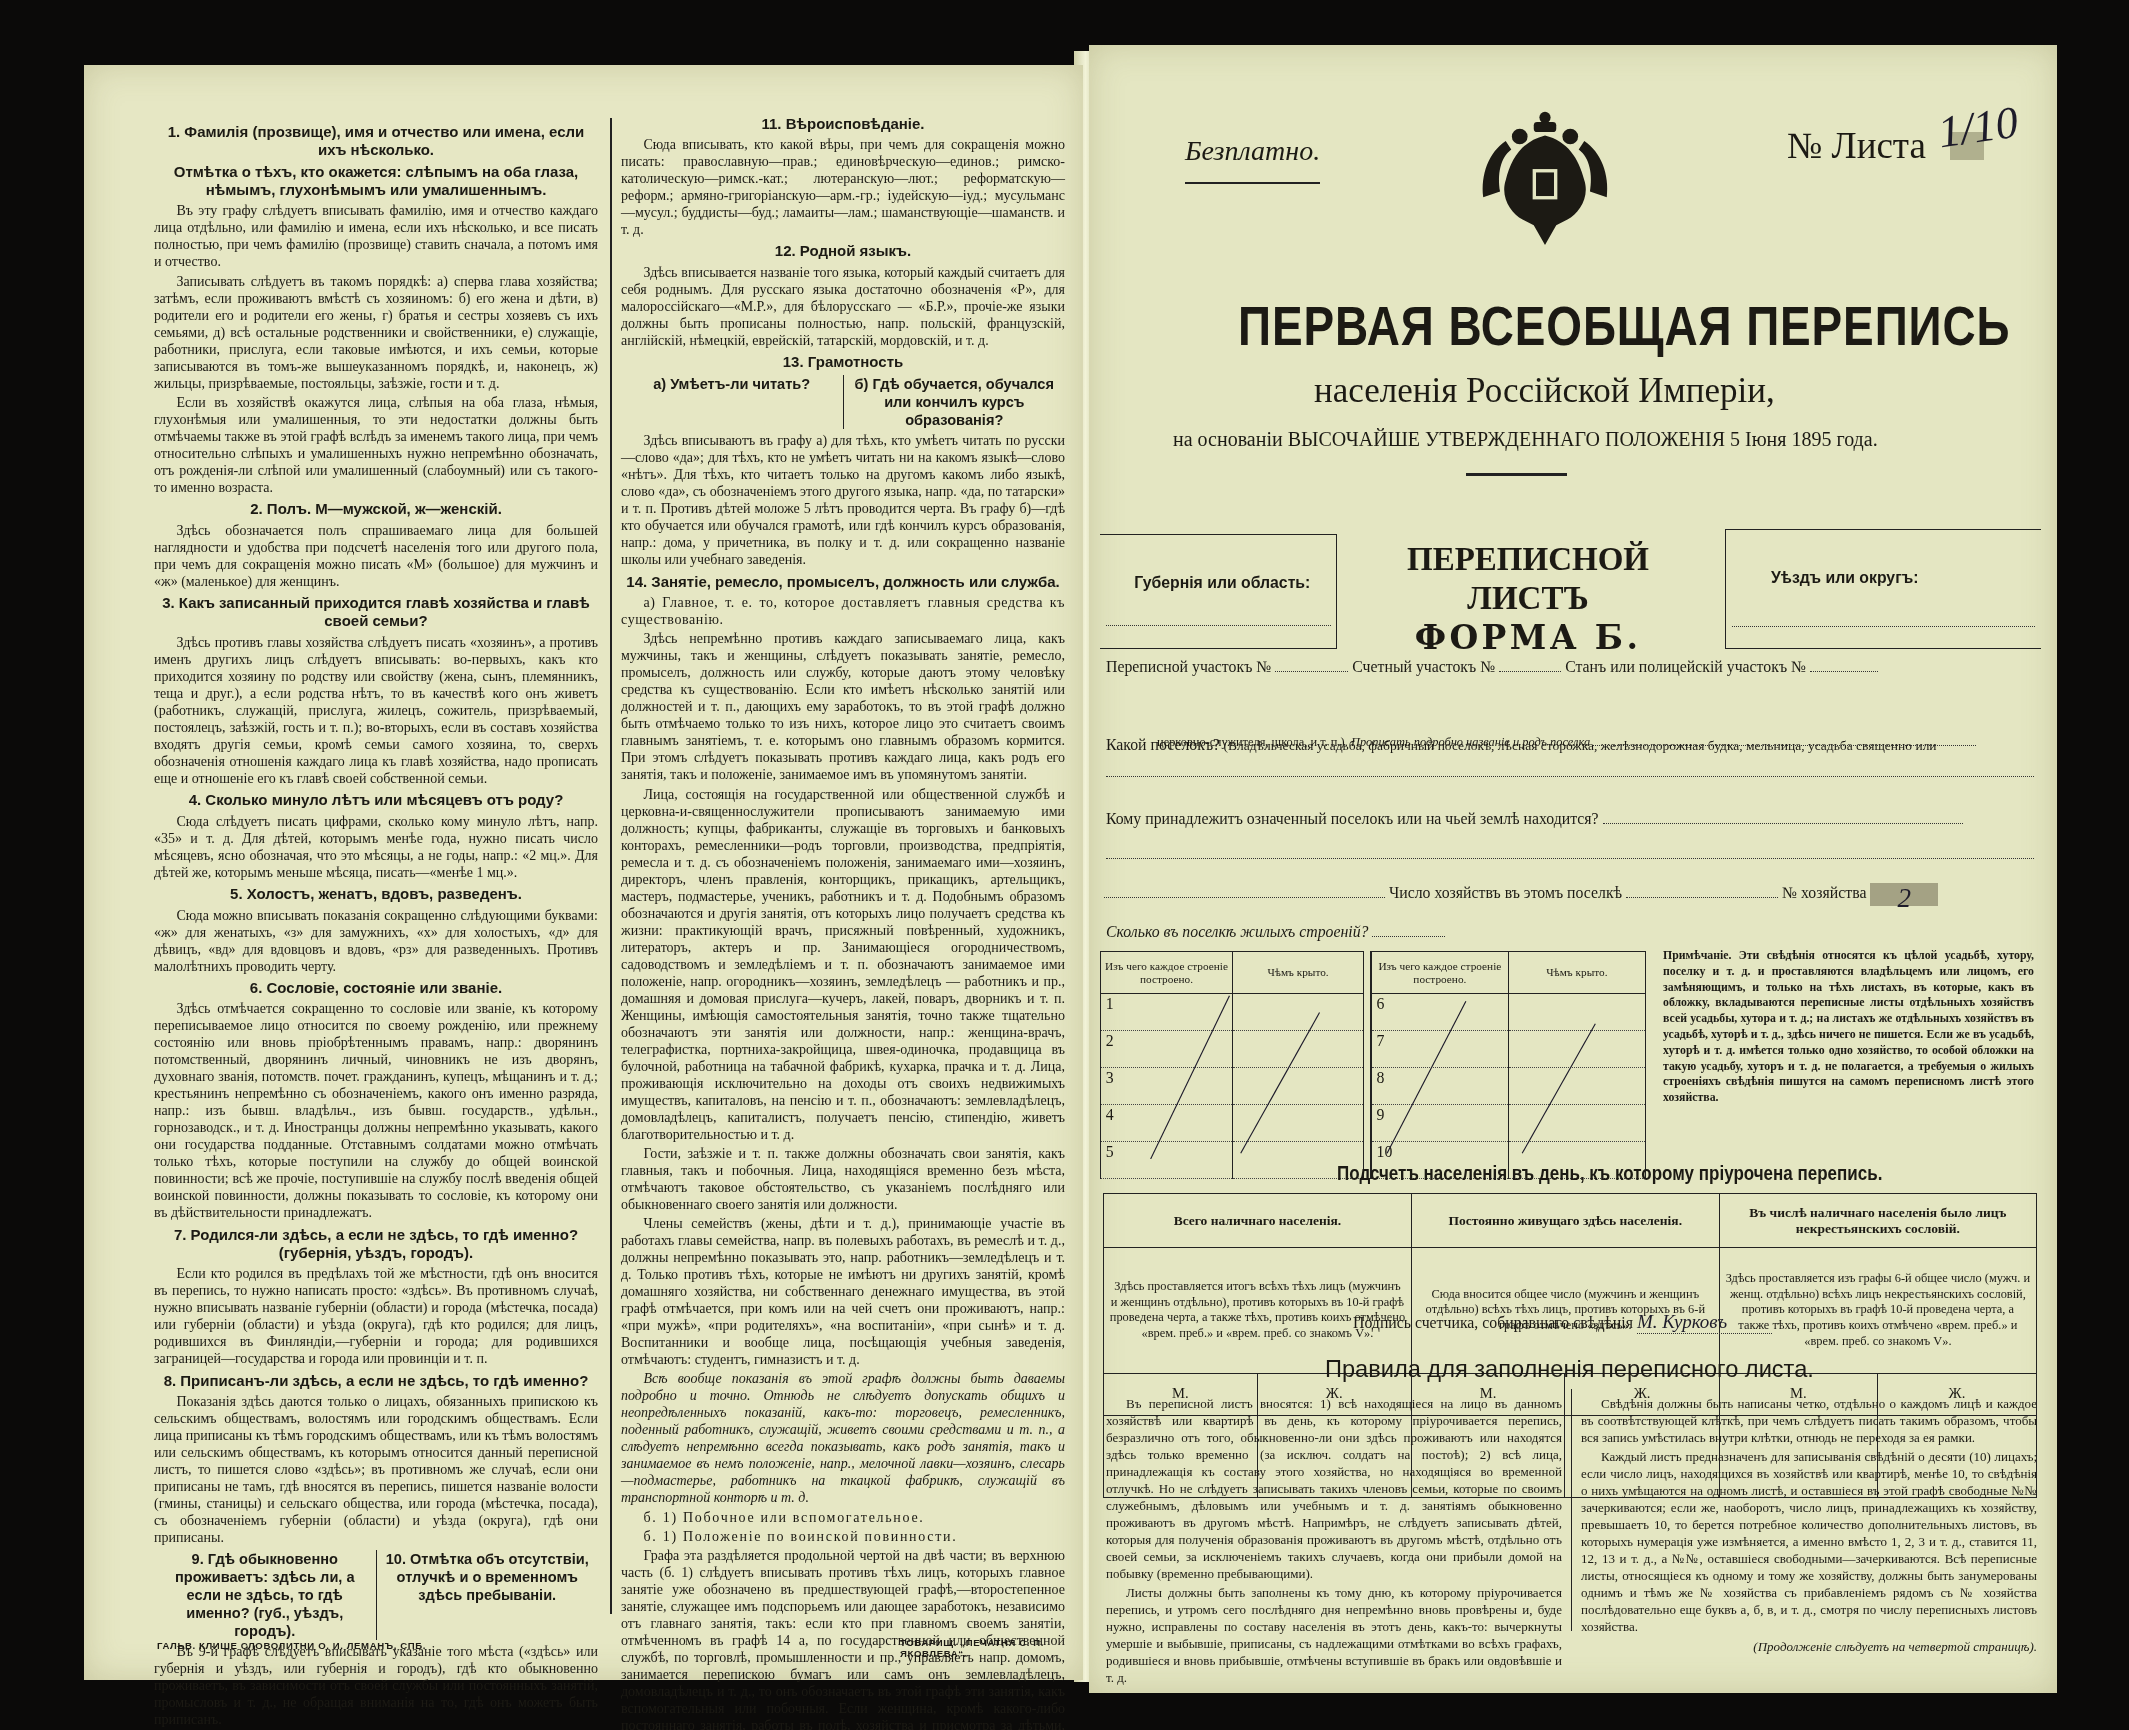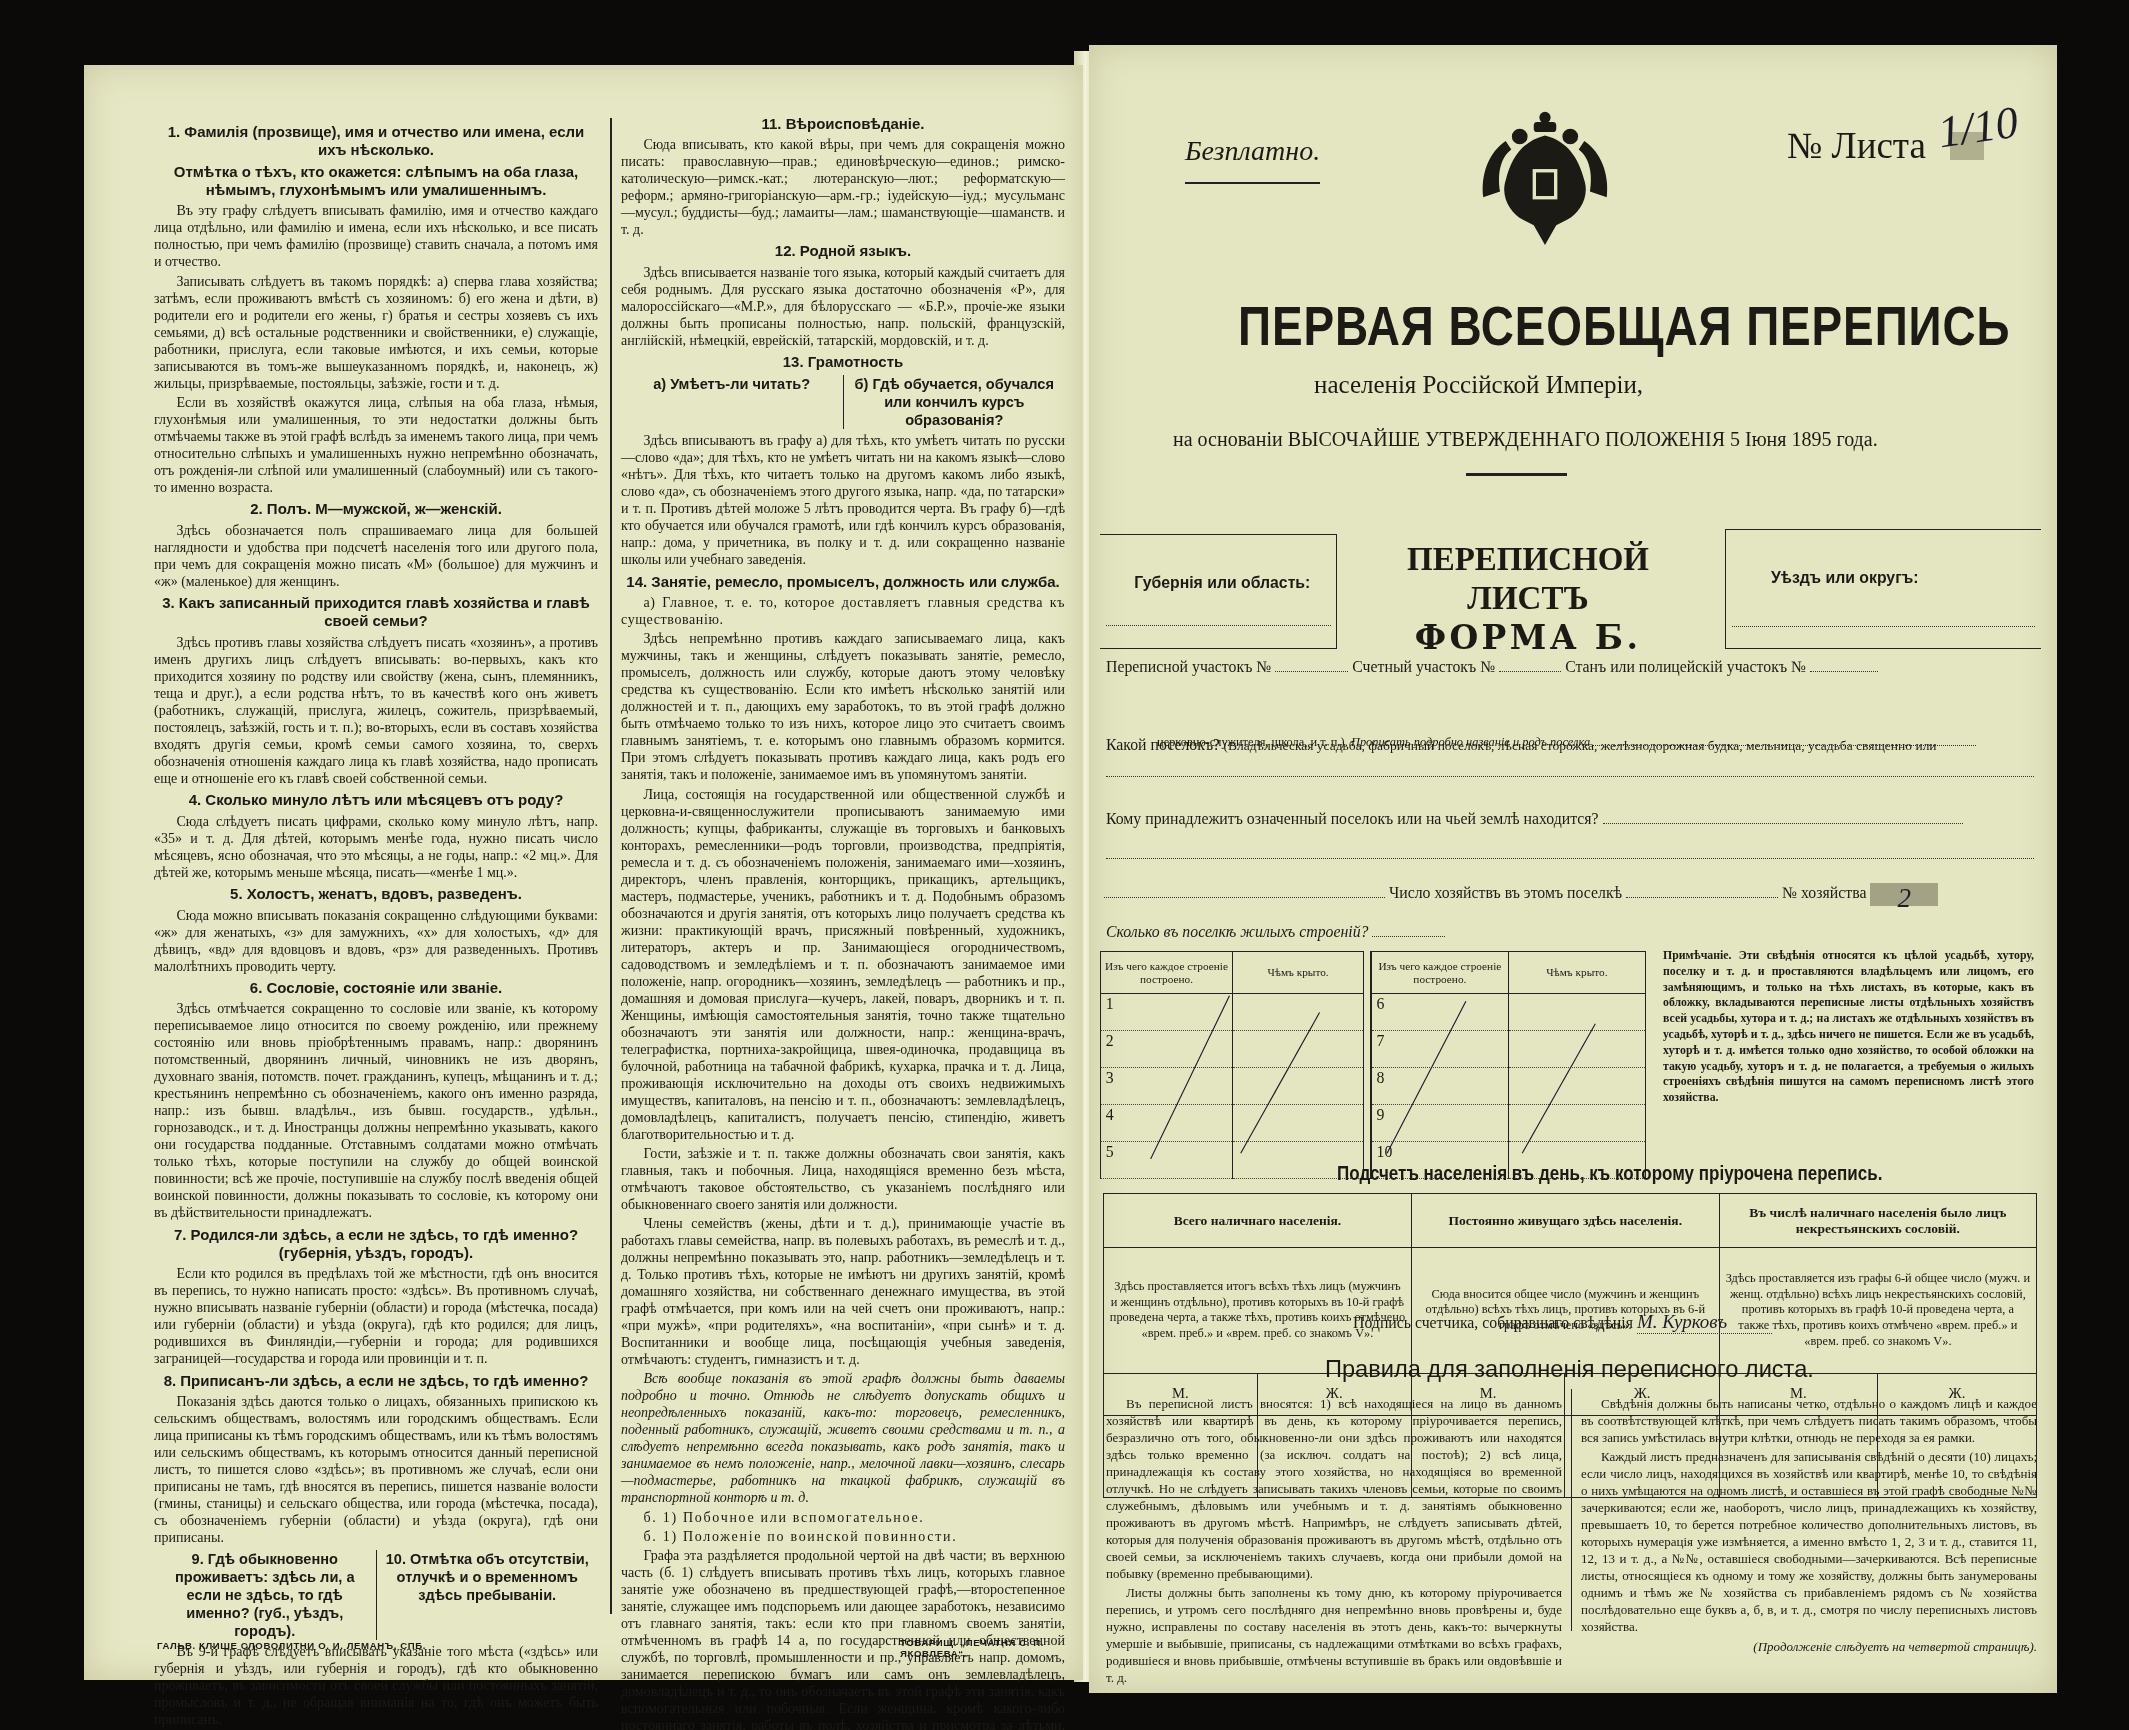--- a/index.html
+++ b/index.html
@@ -16,21 +16,21 @@
   .split{display:flex;border-top:none;margin:3.4px 0;}
   .split>div{flex:1;font-family:"Liberation Sans",sans-serif;font-weight:bold;font-size:14.6px;line-height:18px;text-align:center;padding:0 4.5px;}
   .split>div:first-child{border-right:1.1px solid #222;}
   .footer-imprint{position:absolute;font-family:"Liberation Sans",sans-serif;font-weight:bold;font-size:9.6px;letter-spacing:0.6px;}
   
   .r{position:absolute;}
   .free{font-family:"Liberation Serif",serif;font-style:italic;font-size:28px;border-bottom:2.8px solid #222;padding-bottom:15px;}
   .sheetno{font-family:"Liberation Serif",serif;font-size:37px;}
   .handwrite{font-family:"Liberation Serif",serif;font-style:italic;color:#1e1c2a;}
   .title-main{font-family:"Liberation Sans",sans-serif;font-weight:bold;font-size:56px;letter-spacing:1.1px;transform:scaleX(0.82);transform-origin:left;white-space:nowrap;}
-  .title-sub{font-family:"Liberation Serif",serif;font-size:25px;white-space:nowrap;}
+  .title-sub{font-family:"Liberation Serif",serif;font-size:35px;white-space:nowrap;}
   .title-sub2{font-family:"Liberation Serif",serif;font-size:20px;white-space:nowrap;}
   .hdr-box{border:1.7px solid #222;border-left:none;border-right:none;}
   .form-title{font-family:"Liberation Serif",serif;font-weight:bold;font-size:33px;text-align:center;line-height:39px;}
   .field-label{font-family:"Liberation Sans",sans-serif;font-weight:bold;font-size:15.8px;}
   .line-text{font-family:"Liberation Serif",serif;font-size:15.8px;white-space:nowrap;}
   .dots{display:inline-block;border-bottom:1.1px dotted #333;height:11.3px;vertical-align:baseline;}
   table.bld{position:absolute;border-collapse:collapse;font-family:"Liberation Serif",serif;}
   table.bld td,table.bld th{border:1.1px solid #222;font-size:11.3px;font-weight:normal;}
   table.bld th{height:39px;text-align:center;line-height:12.4px;}
   table.bld td{height:34px;font-size:15.8px;padding-left:4.5px;vertical-align:top;border-top:1.1px dotted #444;border-bottom:1.1px dotted #444;}

